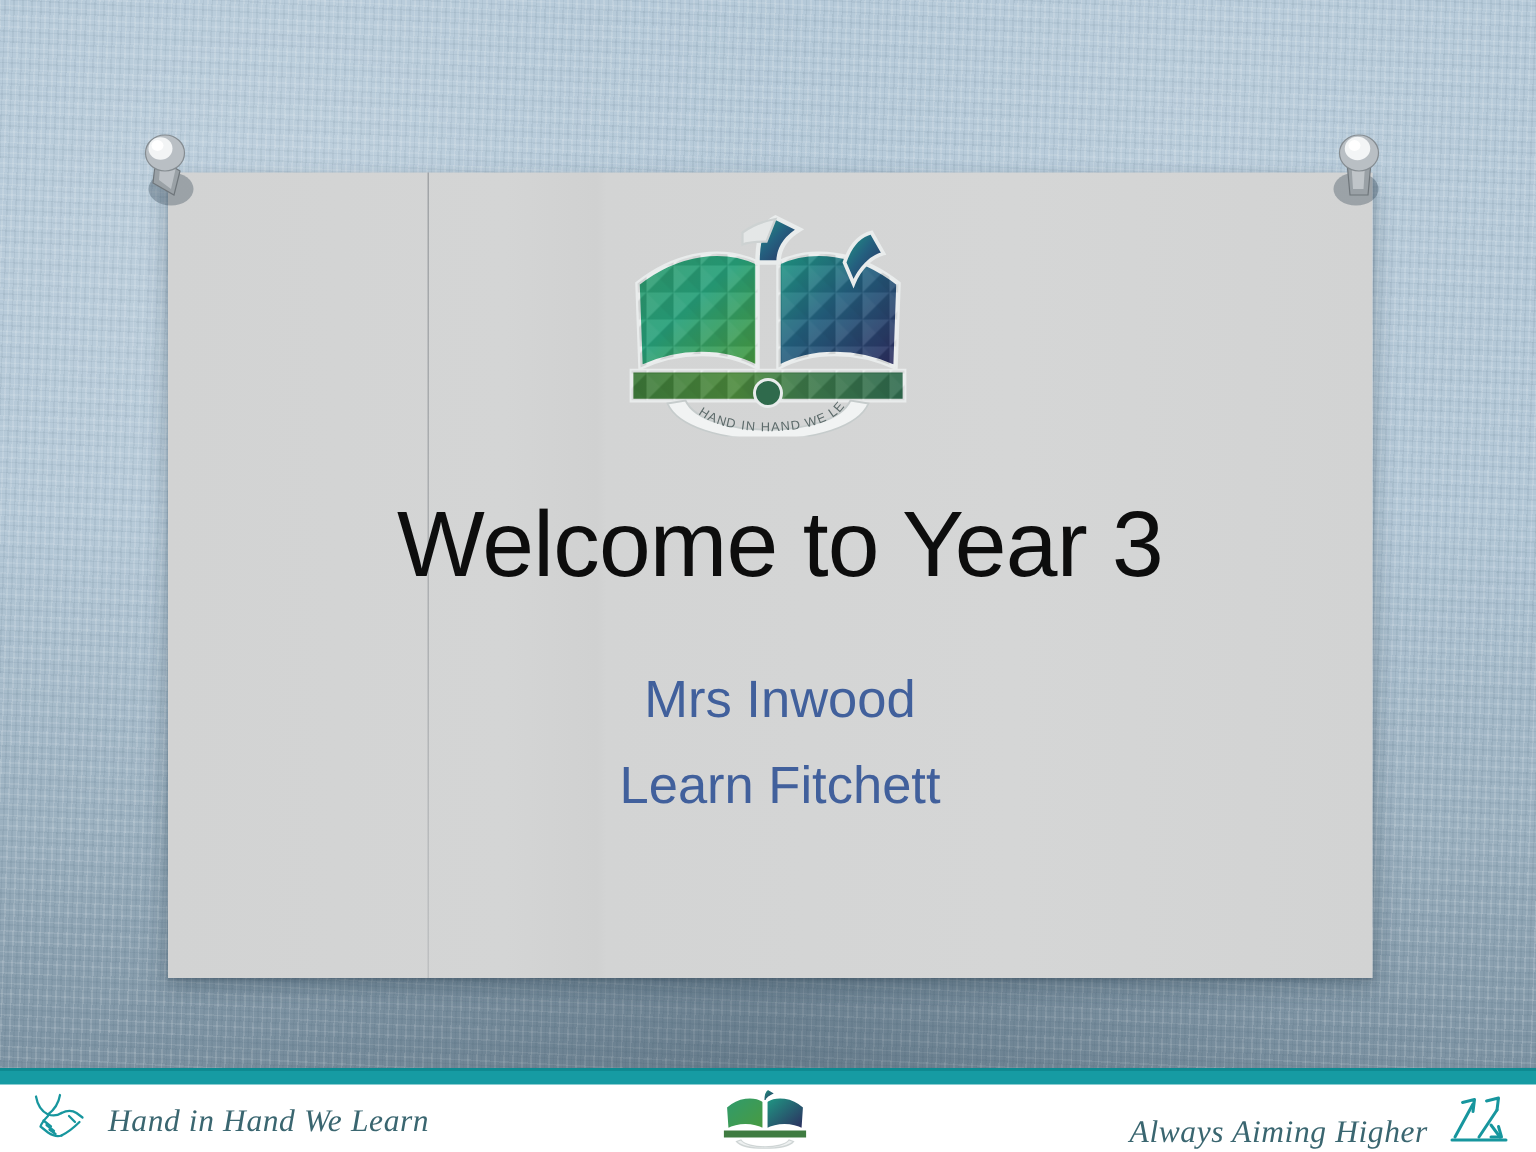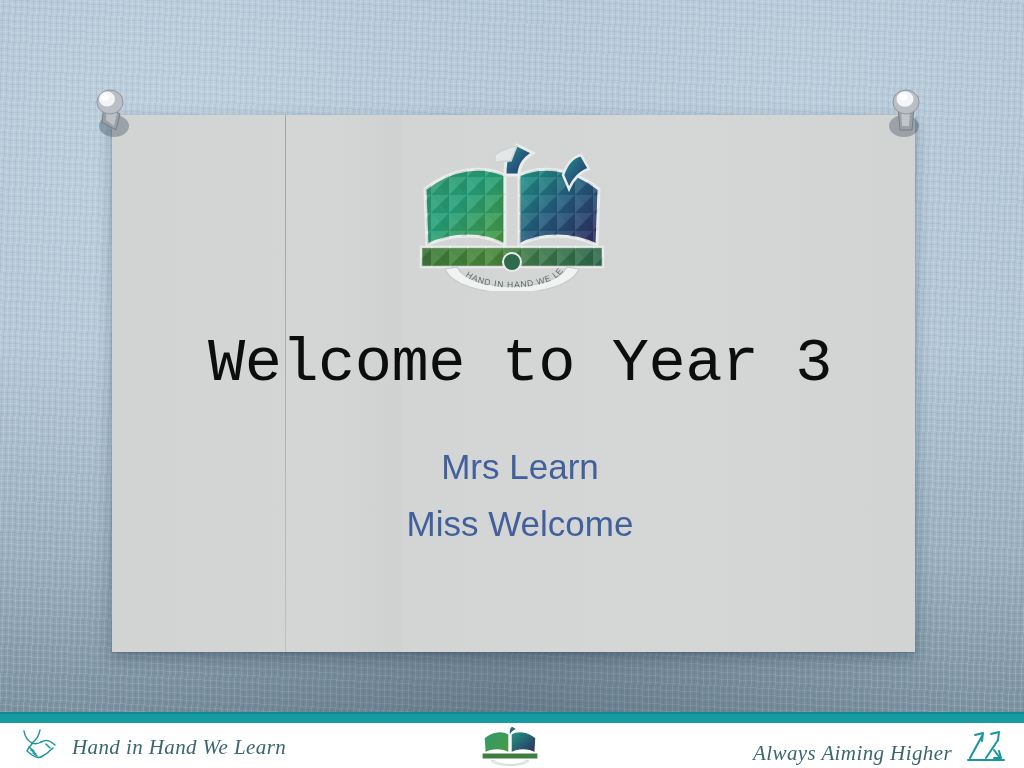--- a/index.html
+++ b/index.html
@@ -121,21 +121,21 @@
   
   .title {
     position: absolute;
     left: 150px;
     top: 321px;
     width: 740px;
     text-align: center;
     font-size: 62px;
     line-height: 86px;
     color: #0d0d0d;
-    font-family: Liberation Mono, monospace;
+    font-family: Liberation Sans, sans-serif;
     font-weight: 400;
     letter-spacing: -0.5px;
     white-space: nowrap;
   }
   .subtitle {
     position: absolute;
     left: 150px;
     top: 438px;
     width: 740px;
     text-align: center;
@@ -292,22 +292,22 @@
         <text font-family="'Liberation Sans', sans-serif" font-size="8.5" fill="#5c6a6a" letter-spacing="0.8">
           <textPath href="#bannerArc" startOffset="6%">HAND IN HAND WE LEARN</textPath>
         </text>
       </g>
     </svg>
   </div>
 
   <div class="title">Welcome to Year 3</div>
 
   <div class="subtitle">
-    <div>Mrs Learn</div>
-    <div>Miss Welcome</div>
+    <div>Mrs Inwood</div>
+    <div>Learn Fitchett</div>
   </div>
 
   <div class="footer-rule"></div>
 
   <div class="footer">
 
     <div class="footer-left">
       <span class="footer-icon">
         <svg width="40" height="34" viewBox="0 0 40 34">
           <g fill="none" stroke="#17969e" stroke-width="1.5" stroke-linecap="round" stroke-linejoin="round">

